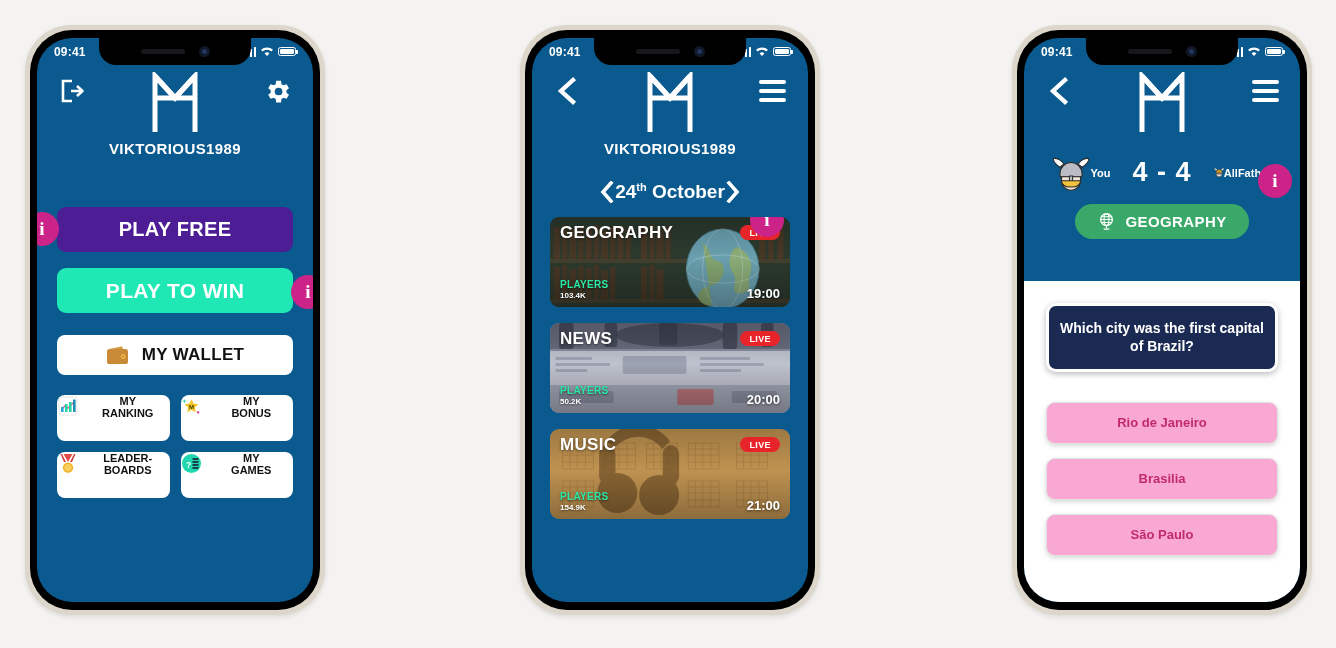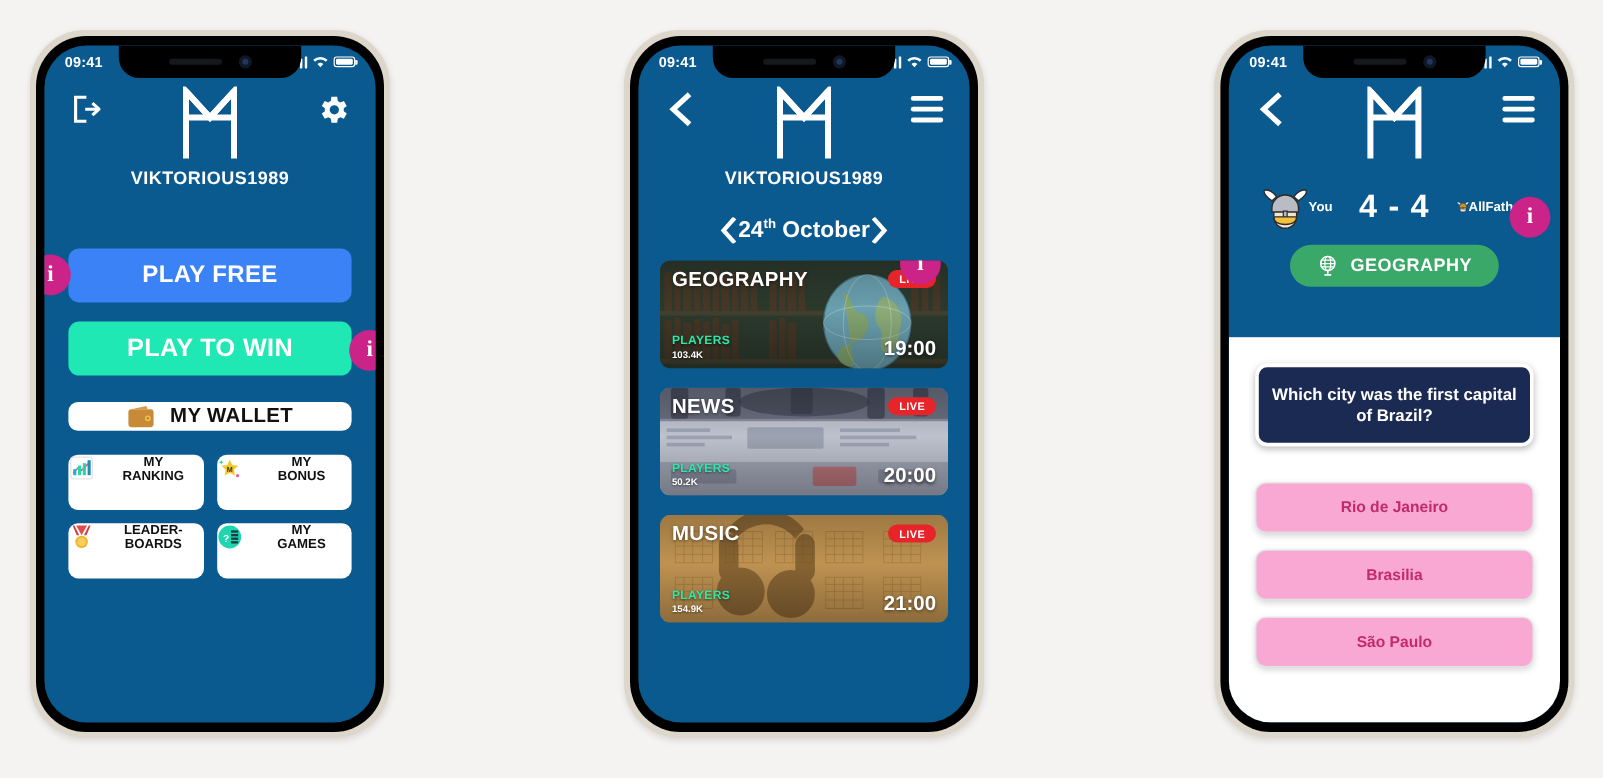--- a/index.html
+++ b/index.html
@@ -88,24 +88,24 @@
 
   
   .p1body { padding: 0 20px; position: relative; margin-top: 50px; }
   .btn-row { position: relative; }
   .big-btn {
     width: 100%; height: 45px; border-radius: 9px;
     display: flex; align-items: center; justify-content: center;
     font-size: 20px; font-weight: bold; letter-spacing: .3px;
     cursor: pointer; border: none;
   }
-  .btn-free { background: #3b82f6; color: #fff; }
+  .btn-free { background: #4c1d95; color: #fff; }
   .btn-win  { background: #1fe8b5; color: #fff; margin-top: 16px; font-size: 21px; }
   .btn-wallet {
-    background: #fff; color: #111; margin-top: 22px; height: 24px;
+    background: #fff; color: #111; margin-top: 22px; height: 40px;
     font-size: 17px; gap: 12px; border-radius: 8px;
   }
   .info-badge {
     position: absolute; width: 34px; height: 34px; border-radius: 50%;
     background: #cc2388; color: #fff;
     display: flex; align-items: center; justify-content: center;
     font-size: 19px; font-weight: bold; font-family: "Liberation Serif", serif;
     cursor: pointer; z-index: 20;
   }
   .ib-free { left: -32px; top: 5px; }
@@ -147,21 +147,21 @@
   .live {
     position: absolute; right: 10px; top: 8px;
     background: #e8242b; color: #fff; font-size: 9px; font-weight: bold;
     padding: 2.5px 9px; border-radius: 9px; letter-spacing: .4px;
   }
   .players { position: absolute; left: 10px; bottom: 7px; }
   .players .pl { color: #2ae8a8; font-size: 10px; font-weight: bold; letter-spacing: .3px;
                  text-shadow: 0 1px 2px rgba(0,0,0,.5); }
   .players .pn { color: #fff; font-size: 8px; font-weight: bold; margin-top: 1px;
                  text-shadow: 0 1px 2px rgba(0,0,0,.5); }
-  .gtime { position: absolute; right: 10px; bottom: 6px; color:#fff; font-size: 17px; font-weight: bold;
+  .gtime { position: absolute; right: 10px; bottom: 6px; color:#fff; font-size: 13px; font-weight: bold;
            text-shadow: 0 1px 3px rgba(0,0,0,.55); }
   .ib-card { position: absolute; right: 6px; top: -14px; z-index: 21; }
 
   
   .scorebar {
     position: relative; z-index: 10; margin-top: 14px;
     display: flex; align-items: center; justify-content: center; gap: 22px;
     padding: 0 24px;
   }
   .player { display: flex; flex-direction: row; align-items: center; width: 58px; }

